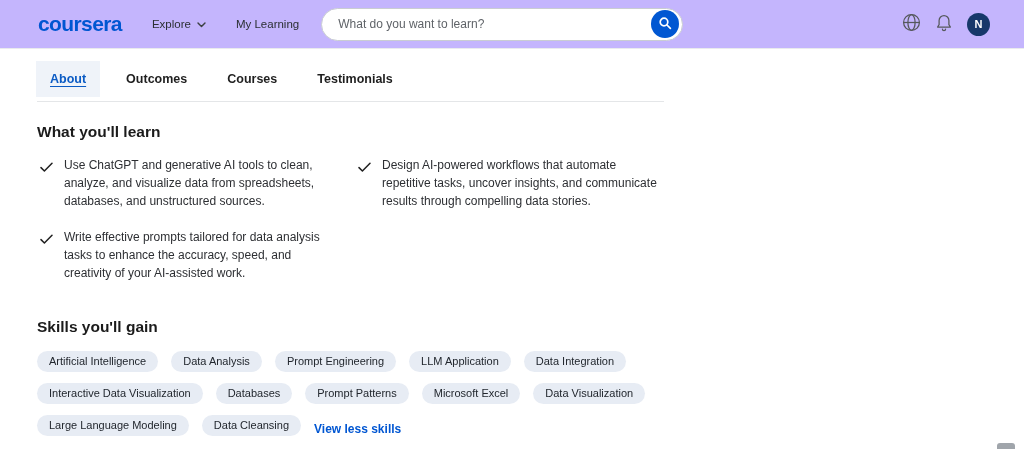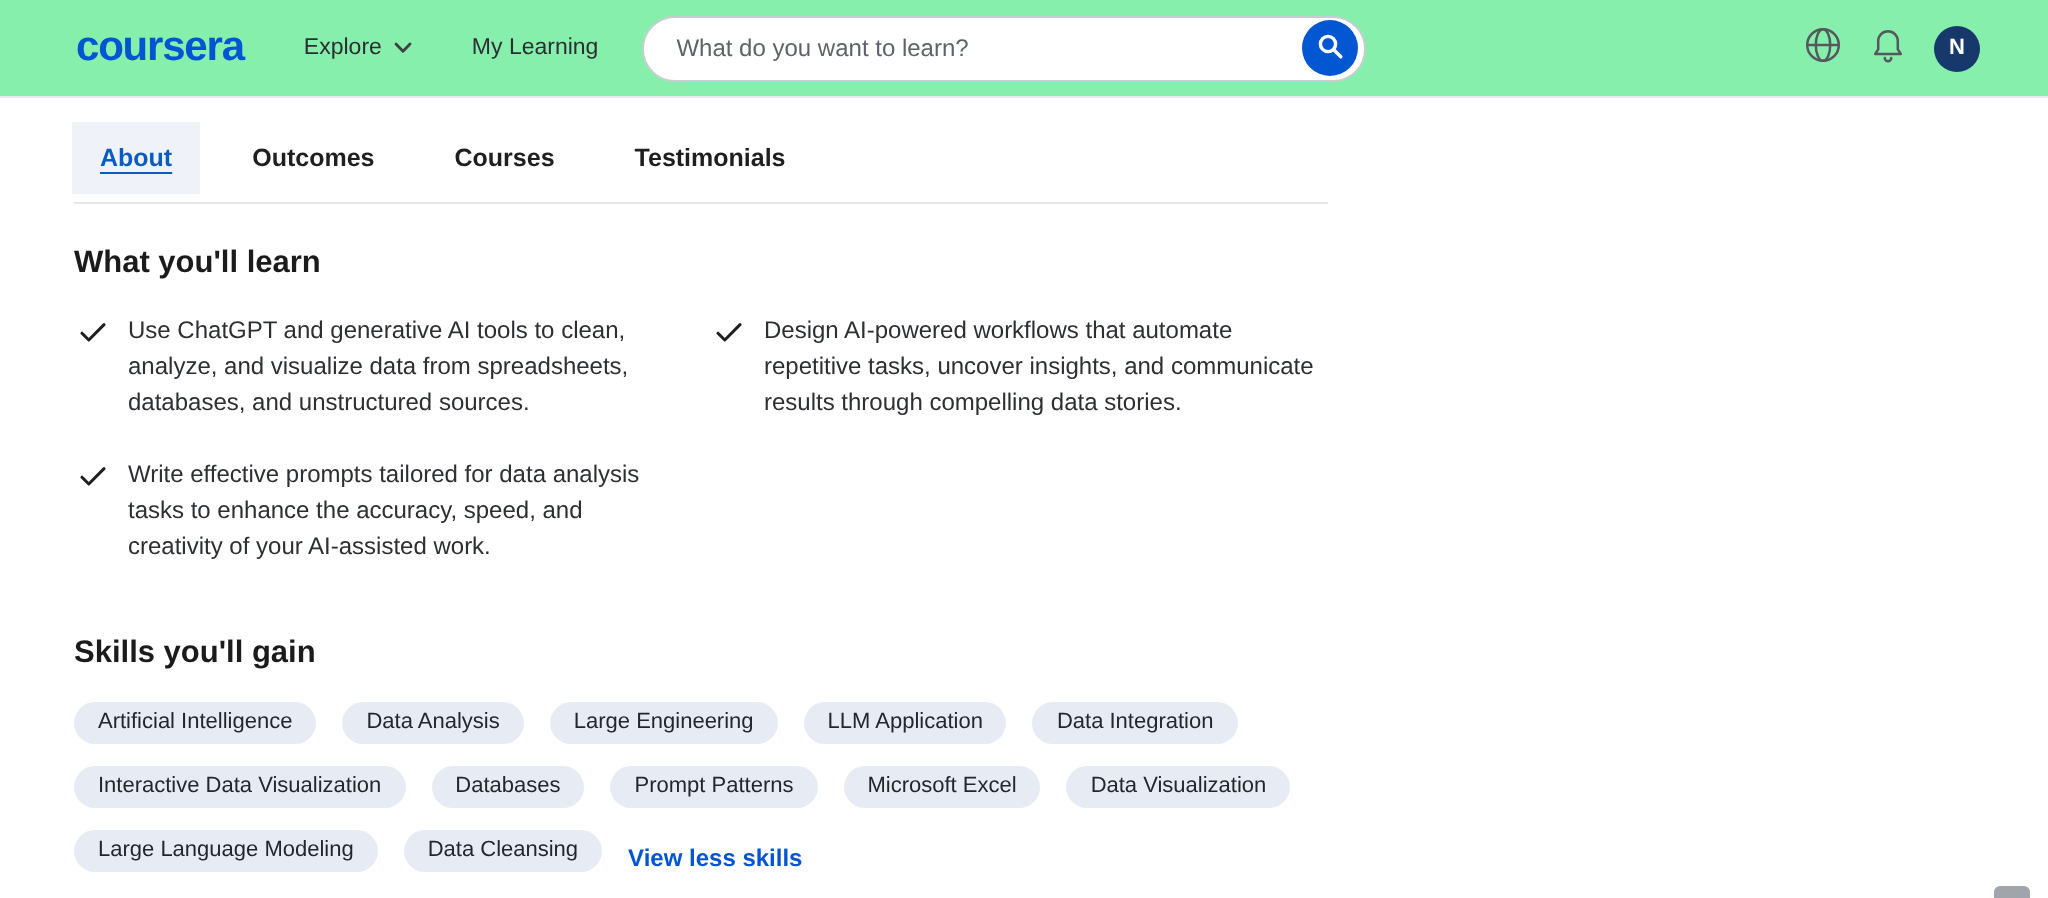--- a/index.html
+++ b/index.html
@@ -2,21 +2,21 @@
 <html><head>
 <meta charset="utf-8">
 <style>
   * { margin:0; padding:0; box-sizing:border-box; }
   html,body { width:1024px; height:449px; overflow:hidden; background:#fff;
     font-family:"Liberation Sans", sans-serif; color:#1f1f1f; }
   .page { position:relative; width:1024px; height:449px; background:#fff; }
 
   
   .header { display:flex; align-items:center; height:49px;
-    padding:0 34px 0 38px; border-bottom:1px solid #e9ebee; background:#86efac; }
+    padding:0 34px 0 38px; border-bottom:1px solid #e9ebee; background:#c4b5fd; }
   .logo { font-size:21px; font-weight:700; letter-spacing:-0.6px; color:#0056D2; cursor:pointer; }
   .nav-link { font-size:11.5px; color:#2b2f33; margin-left:30px; cursor:pointer; display:flex; align-items:center; gap:6px; white-space:nowrap; }
   .search-pill { display:flex; align-items:center; margin-left:22px; width:362px; height:33px;
     border:1px solid #c9cdd2; border-radius:17px; padding:0 3px 0 16px; background:#fff; }
   .search-pill input { flex:1; border:none; outline:none; font-size:12px; color:#3c4043;
     font-family:"Liberation Sans", sans-serif; background:transparent; }
   .search-pill input::placeholder { color:#5f6368; }
   .search-btn { width:28px; height:28px; border-radius:50%; background:#0157d2; border:none;
     display:flex; align-items:center; justify-content:center; cursor:pointer; flex:0 0 auto; }
   .header-right { margin-left:auto; display:flex; align-items:center; gap:15px; }
@@ -141,21 +141,21 @@
         <p>Write effective prompts tailored for data analysis tasks to enhance the accuracy, speed, and creativity of your AI-assisted work.</p>
       </div>
     </div>
   </div>
 
   <div class="skills">
     <h2 class="section-title">Skills you'll gain</h2>
     <div class="chips">
       <span class="chip">Artificial Intelligence</span>
       <span class="chip">Data Analysis</span>
-      <span class="chip">Large Engineering</span>
+      <span class="chip">Prompt Engineering</span>
       <span class="chip">LLM Application</span>
       <span class="chip">Data Integration</span>
       <span class="chip">Interactive Data Visualization</span>
       <span class="chip">Databases</span>
       <span class="chip">Prompt Patterns</span>
       <span class="chip">Microsoft Excel</span>
       <span class="chip">Data Visualization</span>
       <span class="chip">Large Language Modeling</span>
       <span class="chip">Data Cleansing</span>
       <button class="view-less">View less skills</button>

